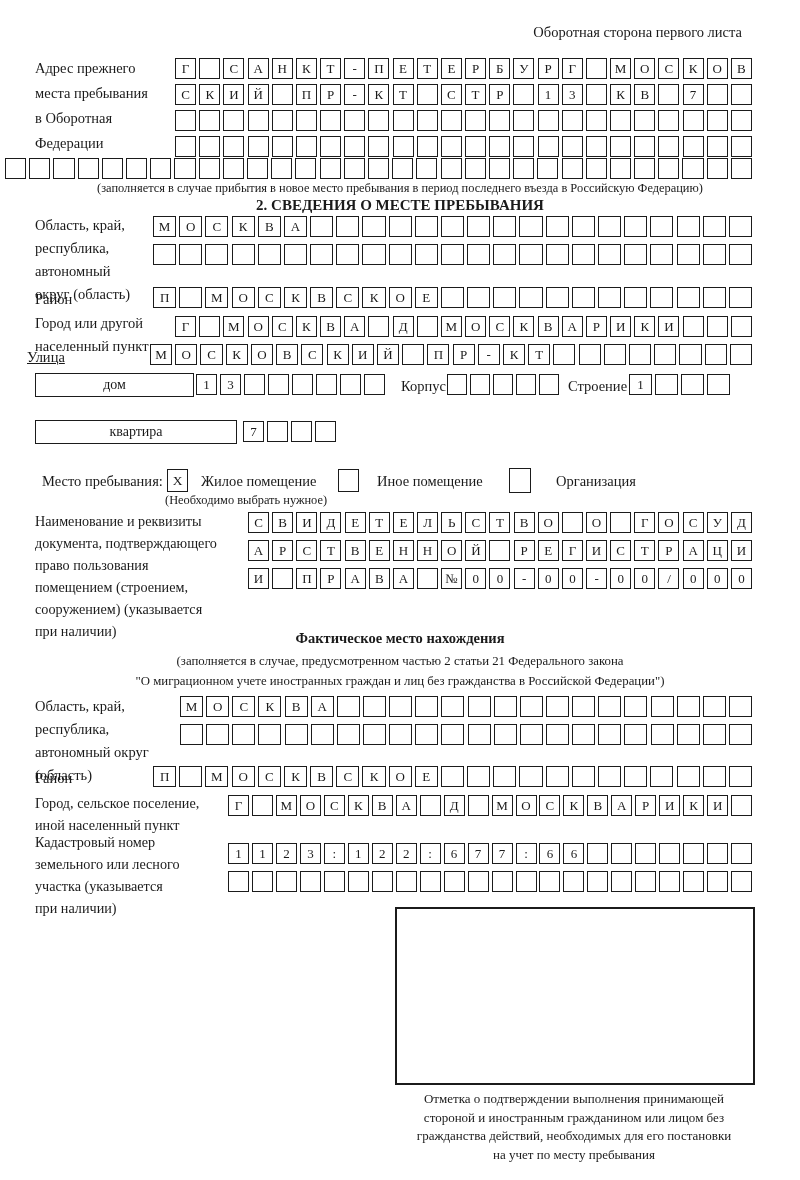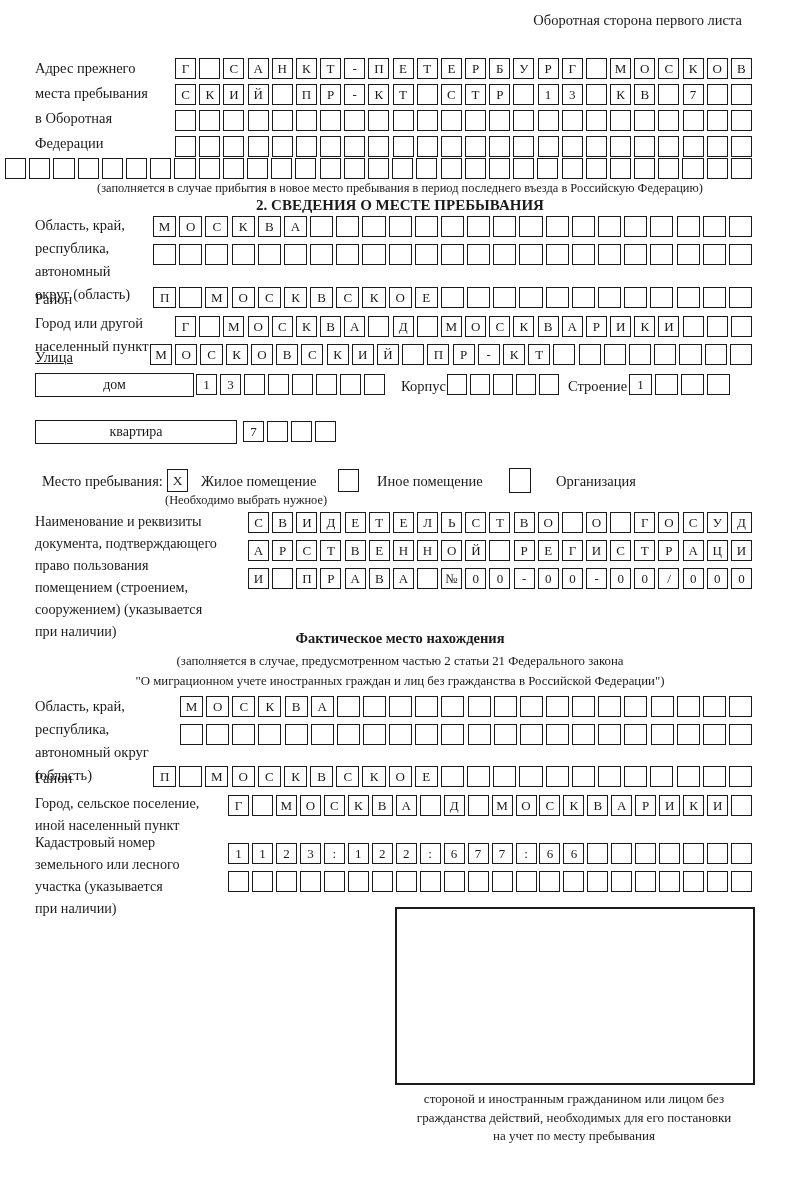--- a/index.html
+++ b/index.html
@@ -21,21 +21,21 @@
   .cbox{position:absolute;width:19px;height:21px;border:1.6px solid #1b1b1b;
         display:flex;align-items:center;justify-content:center;font-size:13.5px;background:#fff;}
   .stampbox{position:absolute;border:2px solid #1b1b1b;background:#fff;}
   .capcenter{font-size:13px;line-height:18.5px;text-align:center;}
 </style>
 </head>
 <body>
 
 <div id="page">
 
-  <div class="abs lbl" style="top:8px;right:58px;margin-left:34px;">Оборотная сторона первого листа</div>
+  <div class="abs lbl" style="top:20px;right:58px;margin-left:34px;">Оборотная сторона первого листа</div>
 
   <div class="abs lbl" style="left:35px;top:56px;">
       <div>Адрес прежнего</div>
       <div>места пребывания</div>
       <div>в Оборотная</div>
       <div>Федерации</div>
     </div>
   <div class="cellrow" style="left:175px;top:58px;width:580px;">
       <span class="cell" style="left: 0px; width: 19.2px;">Г</span>
       <span class="cell" style="left: 24.2px; width: 19.2px;"></span>
@@ -285,21 +285,21 @@
       <span class="cell" style="left: 386.7px; width: 19.2px;">А</span>
       <span class="cell" style="left: 410.8px; width: 19.2px;">Р</span>
       <span class="cell" style="left: 435px; width: 19.2px;">И</span>
       <span class="cell" style="left: 459.2px; width: 19.2px;">К</span>
       <span class="cell" style="left: 483.3px; width: 19.2px;">И</span>
       <span class="cell" style="left: 507.5px; width: 19.2px;"></span>
       <span class="cell" style="left: 531.7px; width: 19.2px;"></span>
       <span class="cell" style="left: 555.8px; width: 19.2px;"></span>
     </div>
 
-  <div class="abs lbl23" style="left:35px;top:346px;text-decoration:underline;">Улица</div>
+  <div class="abs lbl23" style="left:27px;top:346px;text-decoration:underline;">Улица</div>
   <div class="cellrow" style="left:150px;top:344px;width:605px;">
       <span class="cell" style="left: 0px; width: 20.2px;">М</span>
       <span class="cell" style="left: 25.2px; width: 20.2px;">О</span>
       <span class="cell" style="left: 50.4px; width: 20.2px;">С</span>
       <span class="cell" style="left: 75.6px; width: 20.2px;">К</span>
       <span class="cell" style="left: 100.8px; width: 20.2px;">О</span>
       <span class="cell" style="left: 126px; width: 20.2px;">В</span>
       <span class="cell" style="left: 151.3px; width: 20.2px;">С</span>
       <span class="cell" style="left: 176.5px; width: 20.2px;">К</span>
       <span class="cell" style="left: 201.7px; width: 20.2px;">И</span>
@@ -607,18 +607,19 @@
       <span class="cell" style="left: 383.3px; width: 19px;"></span>
       <span class="cell" style="left: 407.2px; width: 19px;"></span>
       <span class="cell" style="left: 431.2px; width: 19px;"></span>
       <span class="cell" style="left: 455.1px; width: 19px;"></span>
       <span class="cell" style="left: 479.1px; width: 19px;"></span>
       <span class="cell" style="left: 503px; width: 19px;"></span>
     </div>
 
   <div class="stampbox" style="left:395px;top:907px;width:356px;height:174px;"></div>
   <div class="abs capcenter" style="left:374px;top:1090px;width:400px;">
+      <div>Отметка о подтверждении выполнения принимающей</div>
       <div>стороной и иностранным гражданином или лицом без</div>
       <div>гражданства действий, необходимых для его постановки</div>
       <div>на учет по месту пребывания</div>
     </div>
 
 </div>
 
 </body></html>

